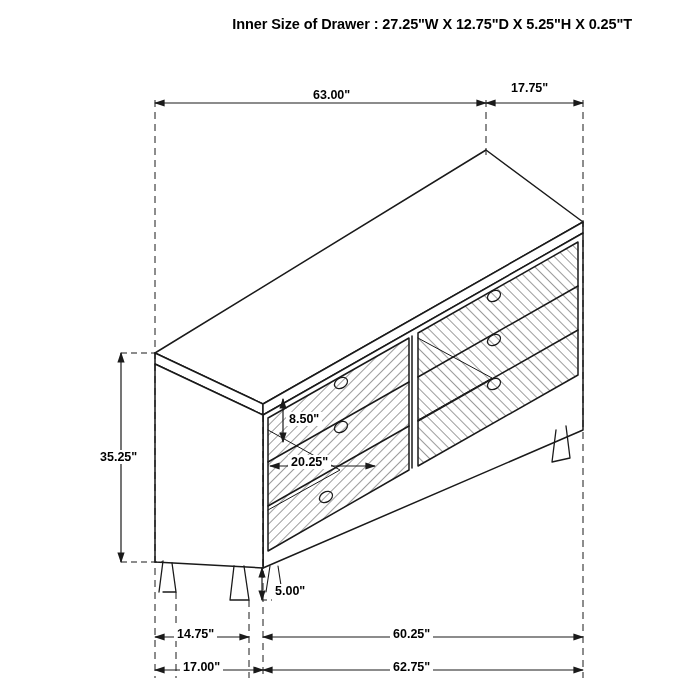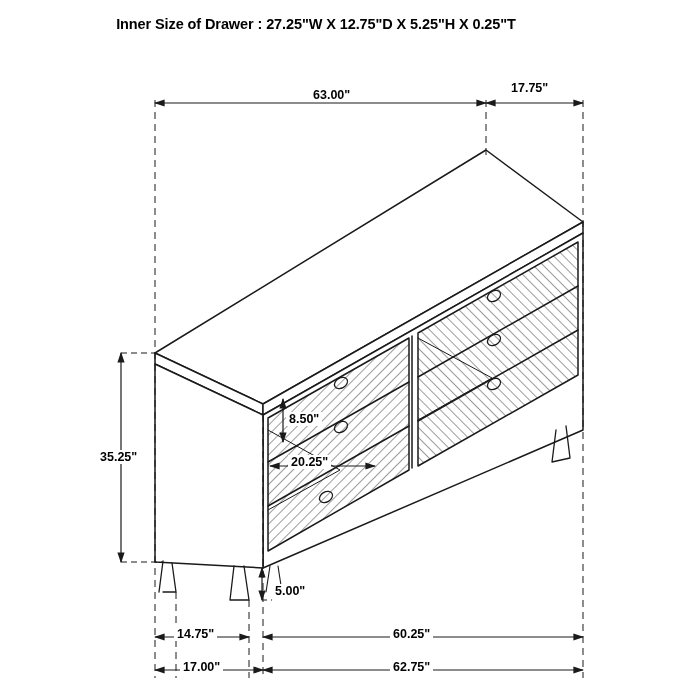--- a/index.html
+++ b/index.html
@@ -17,21 +17,21 @@
   #stage {
     position: relative;
     width: 700px;
     height: 700px;
   }
   #title {
     position: absolute;
     top: 16px;
     left: 0;
     width: 632px;
-    text-align: center;
+    text-align: right;
     font-size: 14.5px;
     font-weight: bold;
     letter-spacing: -0.1px;
     color: #000;
   }
   svg#drawing {
     position: absolute;
     top: 0;
     left: 0;
     width: 700px;

